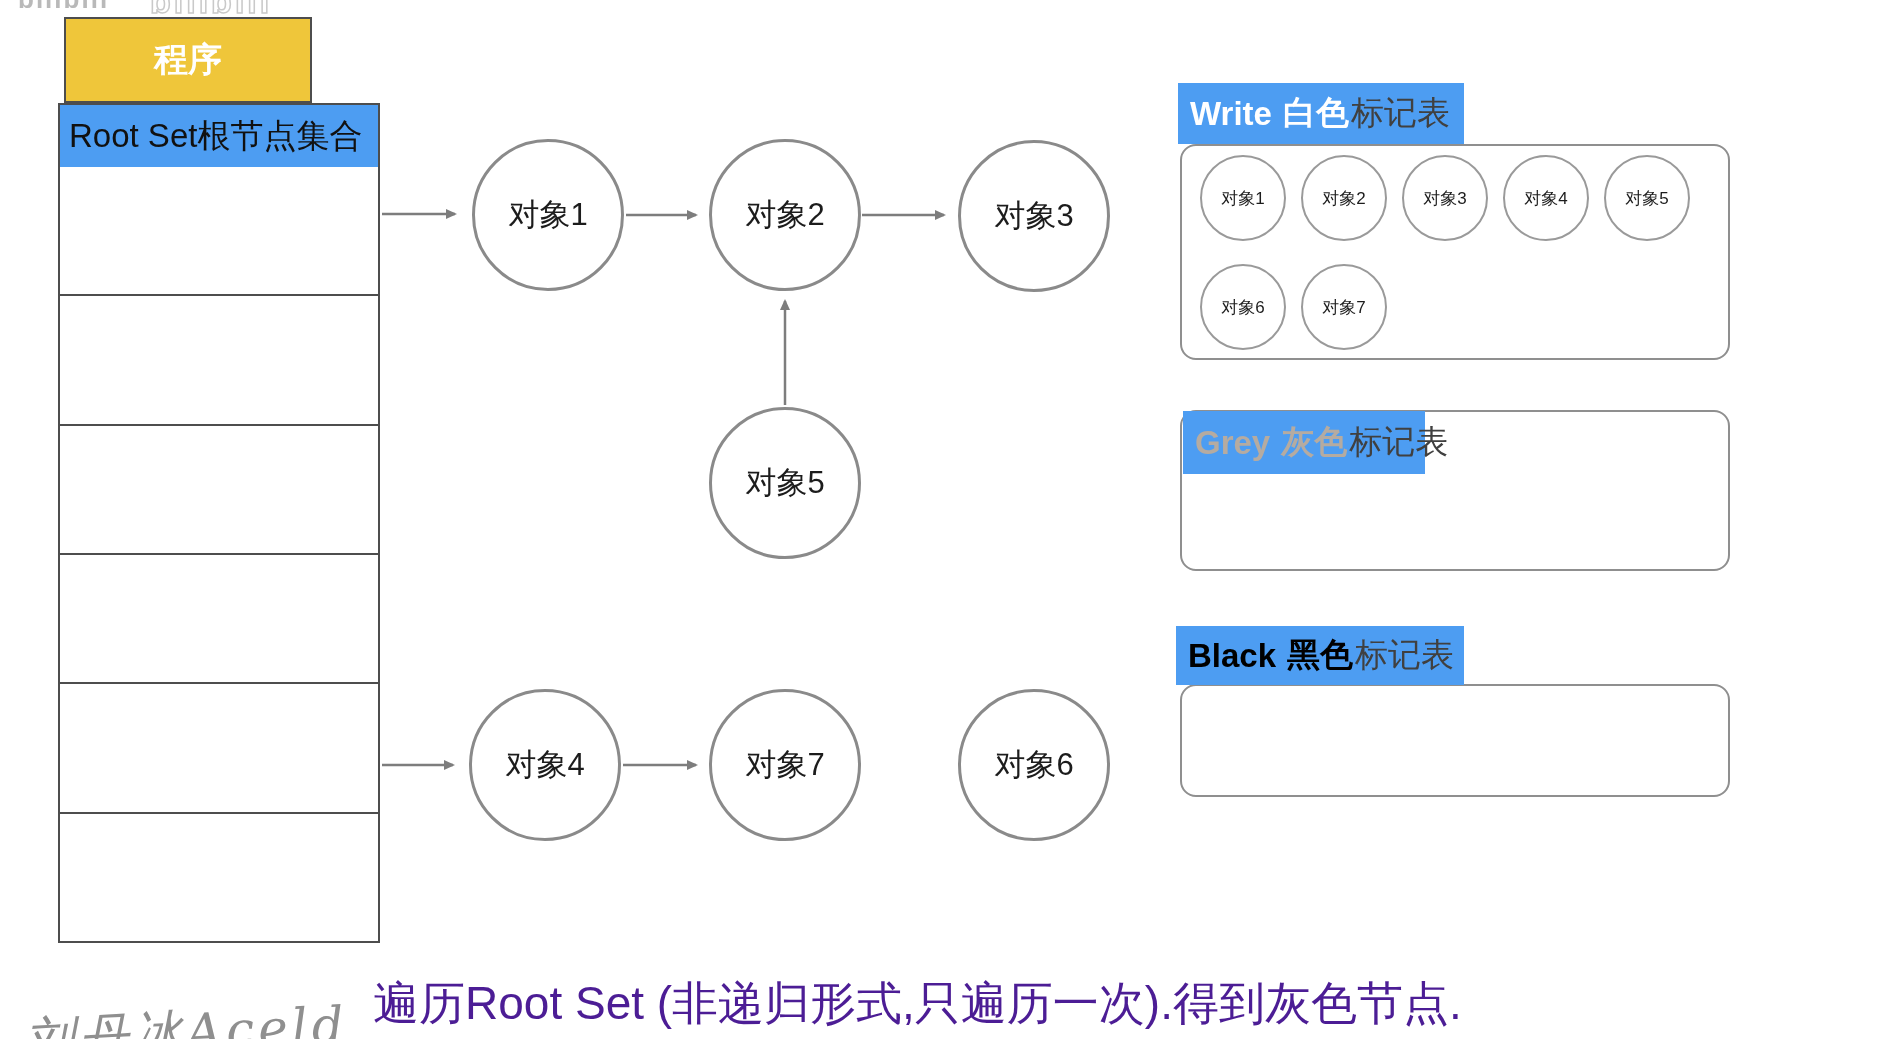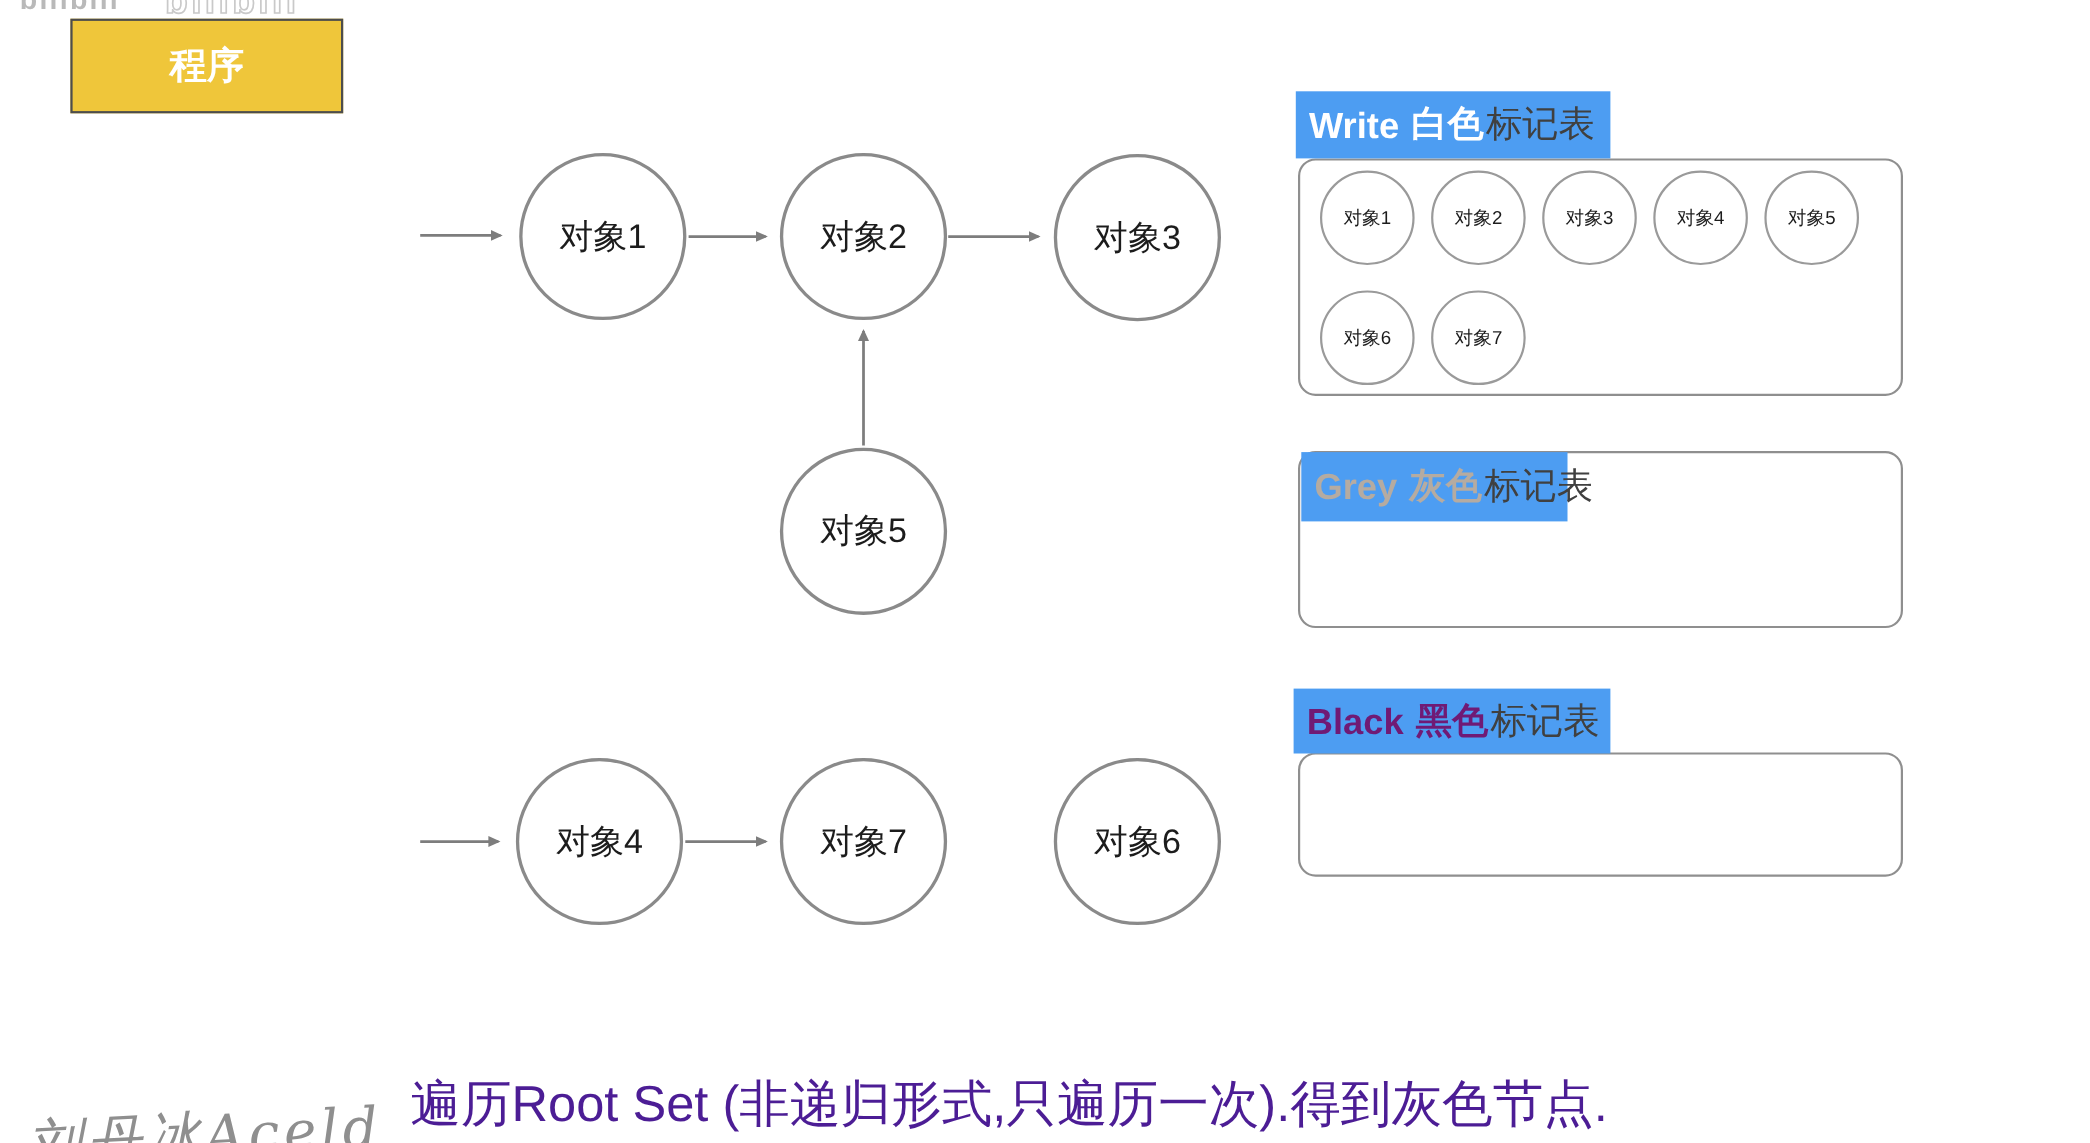--- a/index.html
+++ b/index.html
@@ -39,21 +39,21 @@
   
   .mark-header{
     position:absolute;background:#4D9DF2;display:flex;align-items:center;
     padding-left:12px;box-sizing:border-box;font-size:33px;white-space:nowrap;
   }
   .mark-header .t-en{font-weight:bold;margin-right:11px;}
   .mark-header .t-cn{font-weight:bold;margin-right:2px;}
   .mark-header .t-suffix{color:#404040;font-weight:normal;}
   .hdr-white .t-en,.hdr-white .t-cn{color:#ffffff;}
   .hdr-grey .t-en,.hdr-grey .t-cn{color:#B5ABA1;}
-  .hdr-black .t-en,.hdr-black .t-cn{color:#701a75;}
+  .hdr-black .t-en,.hdr-black .t-cn{color:#000000;}
   .mark-rect{
     position:absolute;background:#ffffff;border:2px solid #8f8f8f;border-radius:16px;
     box-sizing:border-box;
   }
   .snode{
     position:absolute;width:86px;height:86px;border:2px solid #9a9a9a;border-radius:50%;
     box-sizing:border-box;background:#ffffff;display:flex;align-items:center;justify-content:center;
     font-size:17px;color:#1c1c1c;
   }
   
@@ -69,20 +69,31 @@
 
 <div id="page">
 
   <div class="wm-frag">bilibili</div>
   <div class="wm-logo">bilibili</div>
 
   <div class="prog-header">
     <span>程序</span>
   </div>
 
+  <div class="stack-table">
+    <div class="root-row">
+      <span>Root Set根节点集合</span>
+    </div>
+    <div class="stack-row first"></div>
+    <div class="stack-row"></div>
+    <div class="stack-row"></div>
+    <div class="stack-row"></div>
+    <div class="stack-row"></div>
+    <div class="stack-row"></div>
+  </div>
 
   <svg class="edges" width="1900" height="1039" viewBox="0 0 1900 1039">
     <defs>
       <marker id="arrow" markerWidth="12" markerHeight="10" refX="9" refY="5" orient="auto" markerUnits="userSpaceOnUse">
         <path d="M0,0 L11,5 L0,10 z" fill="#7d7d7d"></path>
       </marker>
     </defs>
     <line x1="382" y1="214" x2="455" y2="214" stroke="#7d7d7d" stroke-width="2.5" marker-end="url(#arrow)"></line>
     <line x1="626" y1="215" x2="696" y2="215" stroke="#7d7d7d" stroke-width="2.5" marker-end="url(#arrow)"></line>
     <line x1="862" y1="215" x2="944" y2="215" stroke="#7d7d7d" stroke-width="2.5" marker-end="url(#arrow)"></line>

